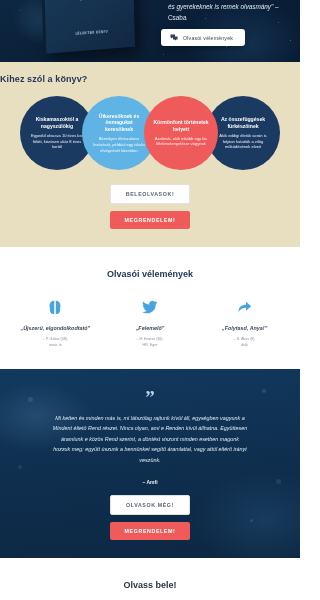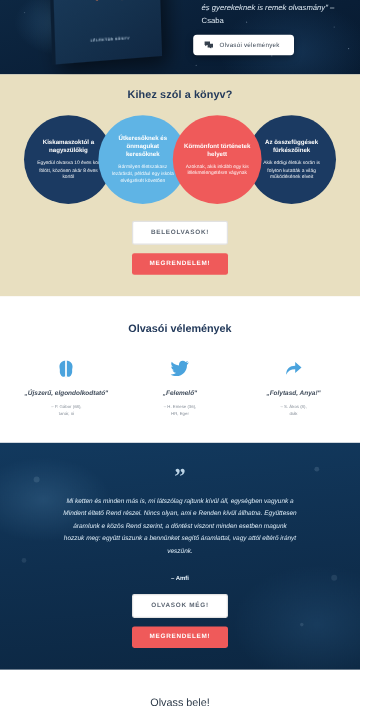--- a/index.html
+++ b/index.html
@@ -57,21 +57,21 @@
   }
   .reviews-pill .lbl{font-size:5.2px;color:#3a4654;letter-spacing:.2px;}
 
   
   .audience{
     background:#e8dfc0;
     padding:12px 0 18px;
     position:relative;
   }
   .audience h2{
-    text-align:center;font-size:9px;color:#22395a;font-weight:700;
+    font-size:9px;color:#22395a;font-weight:700;
     letter-spacing:.1px;margin-bottom:12px;
   }
   .circle-row{
     display:flex;justify-content:center;align-items:center;
     margin:0 4px;
   }
   .circ{
     width:74px;height:74px;border-radius:50%;
     display:flex;flex-direction:column;align-items:center;justify-content:center;
     text-align:center;padding:7px 9px;margin:0 -6px;
@@ -118,21 +118,21 @@
   .bq-marks{text-align:center;color:#bcd4e6;font-size:19px;font-weight:700;line-height:.7;margin-bottom:9px;font-family:"Liberation Serif",serif;}
   .bq-text{
     width:196px;margin:0 auto;text-align:center;
     color:#dcebf6;font-size:5.4px;line-height:1.95;font-style:italic;
   }
   .bq-attrib{text-align:center;color:#e3eef7;font-size:5px;font-weight:700;margin-top:14px;}
   .bq-btns{display:flex;flex-direction:column;align-items:center;gap:7px;margin-top:10px;}
 
   
   .bottom{background:#fff;padding:22px 0;}
-  .bottom h2{text-align:center;font-size:9px;color:#2a3746;font-weight:400;}
+  .bottom h2{text-align:center;font-size:9px;color:#2a3746;font-weight:700;}
 </style>
 </head>
 <body>
 
 <section class="hero">
   <div class="stars">
     <span class="star" style="left:172px;top:8px;width:1px;height:1px;"></span>
     <span class="star" style="left:205px;top:18px;width:1px;height:1px;opacity:.4;"></span>
     <span class="star" style="left:248px;top:6px;width:1px;height:1px;"></span>
     <span class="star" style="left:278px;top:22px;width:1px;height:1px;opacity:.35;"></span>

